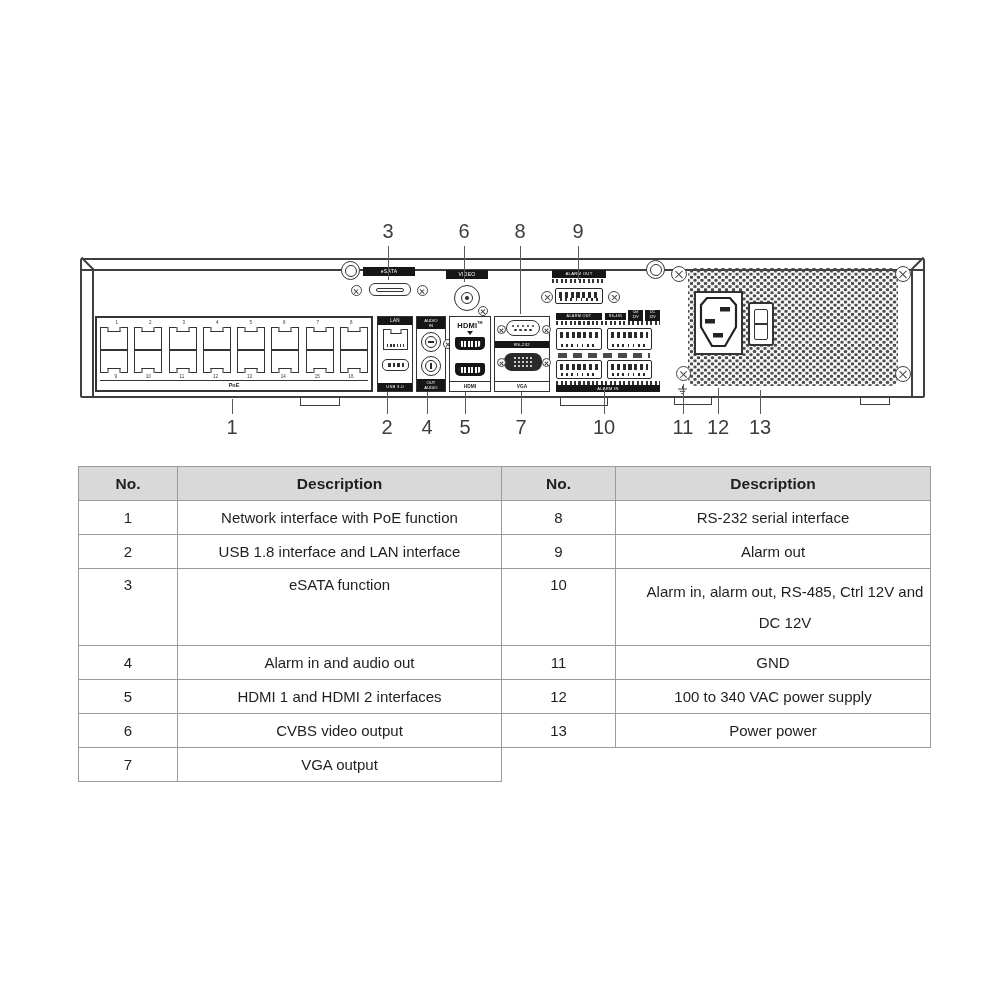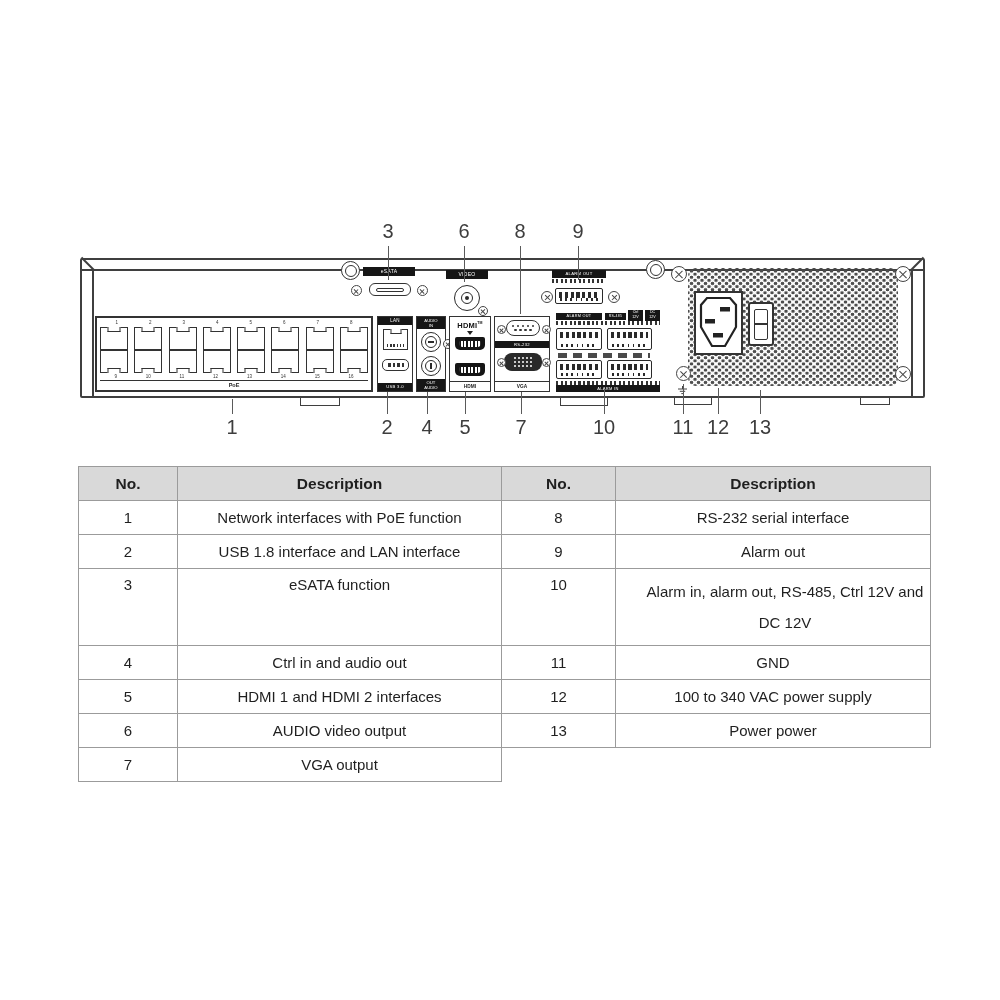--- a/index.html
+++ b/index.html
@@ -397,53 +397,53 @@
           <tr>
             <th>No.</th>
             <th>Description</th>
             <th>No.</th>
             <th>Description</th>
           </tr>
         </thead>
         <tbody>
           <tr>
             <td>1</td>
-            <td>Network interfaces with PoE function</td>
+            <td>Network interface with PoE function</td>
             <td>8</td>
             <td>RS-232 serial interface</td>
           </tr>
           <tr>
             <td>2</td>
             <td>USB 1.8 interface and LAN interface</td>
             <td>9</td>
             <td>Alarm out</td>
           </tr>
           <tr class="tall">
             <td>3</td>
             <td>eSATA function</td>
             <td>10</td>
             <td>
               <div class="wrapclamp">Alarm in, alarm out, RS-485, Ctrl 12V and DC 12V</div>
             </td>
           </tr>
           <tr>
             <td>4</td>
-            <td>Ctrl in and audio out</td>
+            <td>Alarm in and audio out</td>
             <td>11</td>
             <td>GND</td>
           </tr>
           <tr>
             <td>5</td>
             <td>HDMI 1 and HDMI 2 interfaces</td>
             <td>12</td>
             <td>100 to 340 VAC power supply</td>
           </tr>
           <tr>
             <td>6</td>
-            <td>AUDIO video output</td>
+            <td>CVBS video output</td>
             <td>13</td>
             <td>Power power</td>
           </tr>
           <tr>
             <td>7</td>
             <td>VGA output</td>
             <td class="blank"></td>
             <td class="blank"></td>
           </tr>
         </tbody>

